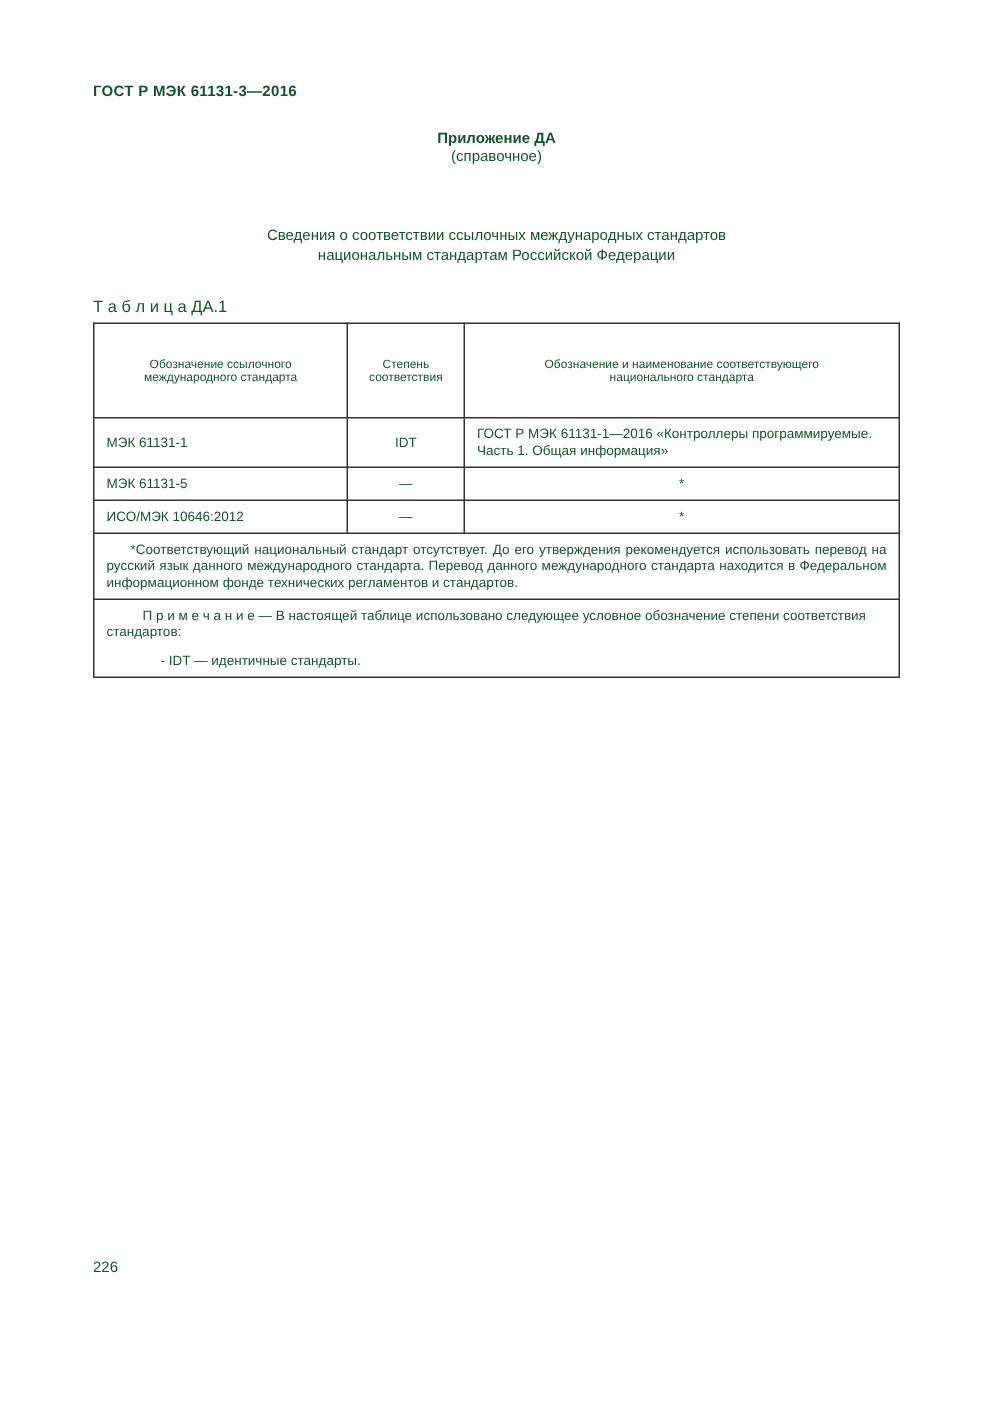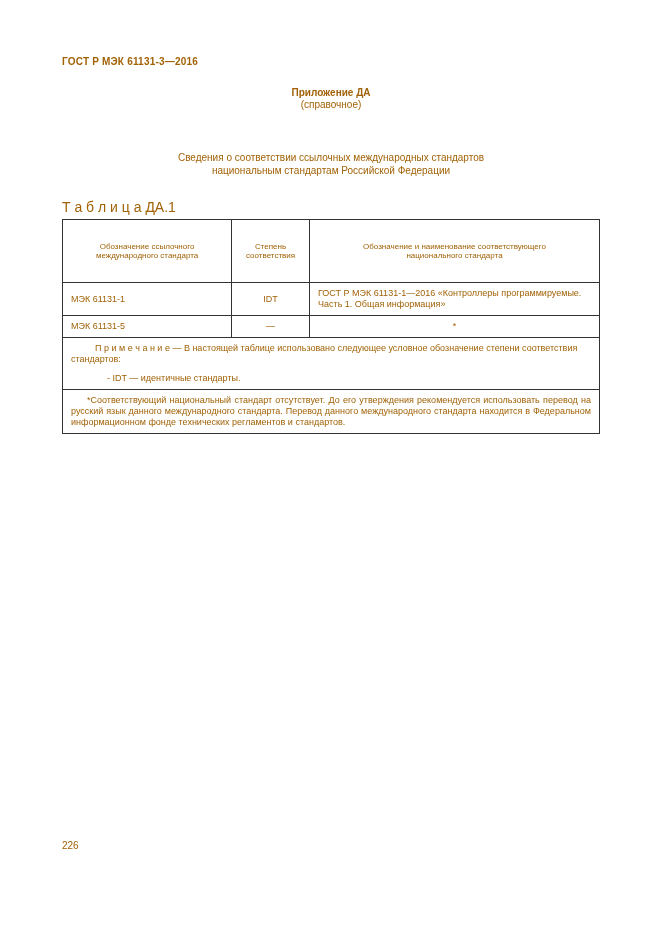--- a/index.html
+++ b/index.html
@@ -2,21 +2,21 @@
 <html><head>
 <meta charset="utf-8">
 <style>
   html, body { margin: 0; padding: 0; background: #ffffff; }
   .page {
     position: relative;
     width: 661px;
     height: 935px;
     background: #ffffff;
     font-family: "Liberation Sans", sans-serif;
-    color: #a16207;
+    color: #14532d;
     box-sizing: border-box;
     padding: 0 61px 0 62px;
     overflow: hidden;
   }
   .doc-header {
     padding-top: 56px;
     font-size: 10px;
     font-weight: bold;
     letter-spacing: 0.2px;
   }
@@ -30,21 +30,21 @@
   .appendix-type { font-weight: normal; }
   .section-heading {
     margin-top: 40px;
     text-align: center;
     font-size: 10px;
     font-weight: normal;
     line-height: 13px;
   }
   .table-caption {
     margin-top: 22px;
-    font-size: 14px;
+    font-size: 11px;
     margin-bottom: 4px;
   }
   table.std-table {
     width: 100%;
     border-collapse: collapse;
     table-layout: fixed;
   }
   table.std-table th,
   table.std-table td {
     border: 1px solid #333;
@@ -138,26 +138,31 @@
         <td class="left">МЭК 61131-1</td>
         <td class="center">IDT</td>
         <td class="left">ГОСТ Р МЭК 61131-1—2016 «Контроллеры программируемые. Часть 1. Общая информация»</td>
       </tr>
       <tr>
         <td class="left">МЭК 61131-5</td>
         <td class="center">—</td>
         <td class="center">*</td>
       </tr>
       <tr>
+        <td class="left">ИСО/МЭК 10646:2012</td>
+        <td class="center">—</td>
+        <td class="center">*</td>
+      </tr>
+      <tr>
+        <td colspan="3" class="footnote">*Соответствующий национальный стандарт отсутствует. До его утверждения рекомендуется использовать перевод на русский язык данного международного стандарта. Перевод данного международного стандарта находится в Федеральном информационном фонде технических регламентов и стандартов.</td>
+      </tr>
+      <tr>
         <td colspan="3" class="note-cell">
           <div class="note-text">П р и м е ч а н и е — В настоящей таблице использовано следующее условное обозначение степени соответствия стандартов:</div>
           <div class="note-item">-  IDT — идентичные стандарты.</div>
         </td>
-      </tr>
-      <tr>
-        <td colspan="3" class="footnote">*Соответствующий национальный стандарт отсутствует. До его утверждения рекомендуется использовать перевод на русский язык данного международного стандарта. Перевод данного международного стандарта находится в Федеральном информационном фонде технических регламентов и стандартов.</td>
       </tr>
     </tbody>
   </table>
 
   <div class="page-number">226</div>
 
 </div>
 
 </body></html>

